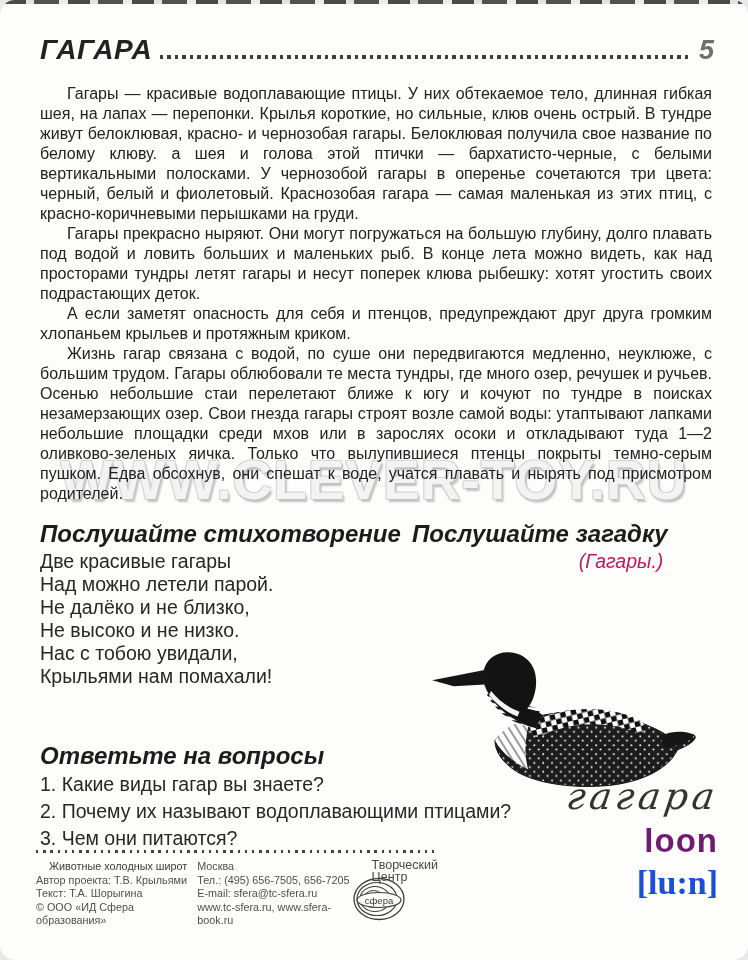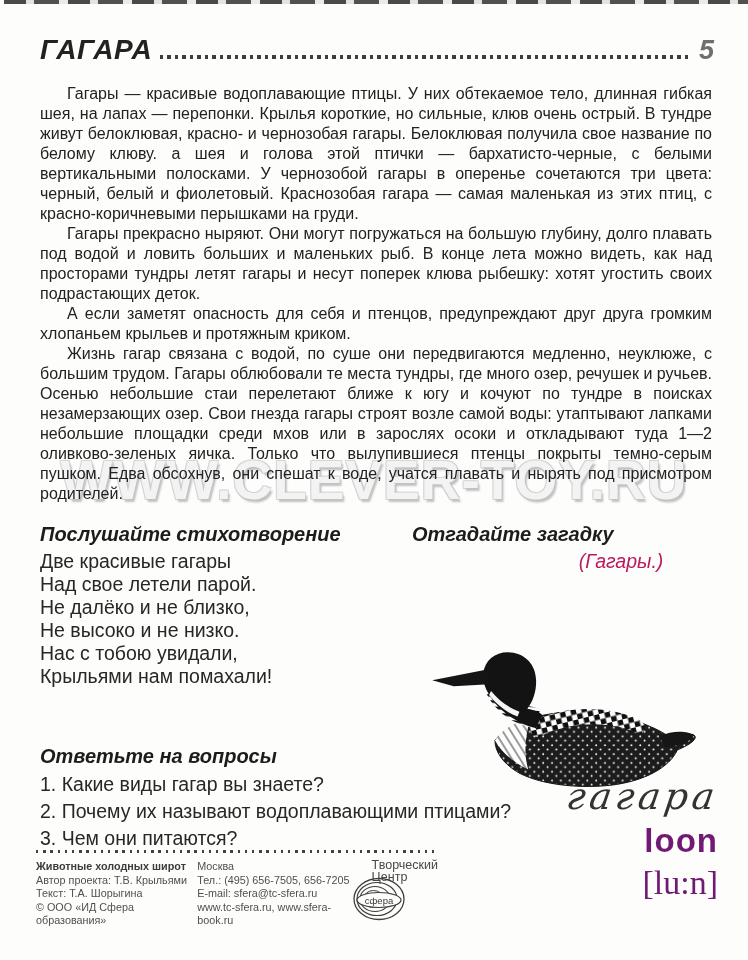--- a/index.html
+++ b/index.html
@@ -1,19 +1,19 @@
 <!DOCTYPE html>
 <html><head>
 <meta charset="utf-8">
 <style>
   html,body{margin:0;padding:0;background:#e8e8e8;}
   #page{
     position:relative;width:748px;height:960px;margin:0 auto;
     background:#fdfdfc;overflow:hidden;
-    font-family:"Liberation Sans",sans-serif;color:#1e1e1e;
+    font-family:"Liberation Sans",sans-serif;color:#1e1e1e;border-radius:15px;
   }
   
   .scan-edge{
     position:absolute;top:0;left:4px;right:0;height:4px;
     background:repeating-linear-gradient(90deg,
       #2a2a2a 0 22px, rgba(42,42,42,.15) 22px 30px,
       #333 30px 55px, rgba(42,42,42,.1) 55px 64px);
     opacity:.85;
   }
   
@@ -47,21 +47,21 @@
     white-space:nowrap;
   }
   
   .twocol{
     position:absolute;top:522px;left:40px;right:28px;z-index:2;
     display:flex;
   }
   .col-left{width:372px;}
   .col-right{flex:1;}
   .sec-heading{
-    font-style:italic;font-weight:bold;font-size:20px;line-height:24px;
+    font-style:italic;font-weight:bold;font-size:24px;line-height:24px;
     color:#1c1c1c;margin:0 0 4px 0;
   }
   .verse{font-size:19.5px;line-height:23px;color:#272727;}
   .verse div{white-space:nowrap;}
   .riddle-answer{
     font-style:italic;font-size:19.5px;line-height:23px;color:#be185d;
     text-align:center;padding-left:110px;
   }
   
   .loon-art{position:absolute;left:426px;top:646px;z-index:2;}
@@ -78,33 +78,33 @@
   .vocab-script{
     font-family:"DejaVu Serif",serif;font-style:italic;font-size:37px;line-height:37px;
     letter-spacing:4px;transform:skewX(-8deg);color:#333;
   }
   .vocab-en{
     font-weight:bold;font-size:33px;line-height:33px;letter-spacing:1px;
     margin-top:9px;color:#701a75;
   }
   .vocab-tr{
     font-family:"Liberation Serif",serif;font-size:34px;line-height:36px;
-    margin-top:8px;color:#701a75;
+    margin-top:8px;color:#1d4ed8;font-weight:bold;
   }
   
   .footer{position:absolute;left:36px;top:850px;width:402px;z-index:3;}
   .footer-dots{
     height:3px;margin-bottom:7px;
     background:repeating-linear-gradient(90deg,#414141 0 2.5px,transparent 2.5px 7.2px);
   }
   .footer-cols{display:flex;}
   .fcol{font-size:10.8px;line-height:13.5px;color:#4f4f4f;}
   .fcol-1{width:152px;}
   .fcol-2{width:158px;margin-left:10px;}
-  .fcol .bold{font-weight:bold;color:#3c3c3c;}
+  .fcol .bold{font-weight:normal;color:#3c3c3c;text-align:right;}
   .logo{position:relative;width:82px;height:60px;margin-left:2px;}
   .logo-text{
     position:absolute;top:0;right:0;text-align:left;
     font-size:12.5px;line-height:11.5px;color:#474747;white-space:nowrap;
   }
   .logo-circles{position:absolute;left:-4px;top:17px;}
 </style>
 </head>
 <body>
 
@@ -125,29 +125,29 @@
     <p>Гагары прекрасно ныряют. Они могут погружаться на большую глубину, долго плавать под водой и ловить больших и маленьких рыб. В конце лета можно видеть, как над просторами тундры летят гагары и несут поперек клюва рыбешку: хотят угостить своих подрастающих деток.</p>
     <p>А если заметят опасность для себя и птенцов, предупреждают друг друга громким хлопаньем крыльев и протяжным криком.</p>
     <p>Жизнь гагар связана с водой, по суше они передвигаются медленно, неуклюже, с большим трудом. Гагары облюбовали те места тундры, где много озер, речушек и ручьев. Осенью небольшие стаи перелетают ближе к югу и кочуют по тундре в поисках незамерзающих озер. Свои гнезда гагары строят возле самой воды: утаптывают лапками небольшие площадки среди мхов или в зарослях осоки и откладывают туда 1—2 оливково-зеленых яичка. Только что вылупившиеся птенцы покрыты темно-серым пушком. Едва обсохнув, они спешат к воде, учатся плавать и нырять под присмотром родителей.</p>
   </div>
 
   <div class="twocol">
     <div class="col-left">
       <div class="sec-heading">Послушайте стихотворение</div>
       <div class="verse">
         <div>Две красивые гагары</div>
-        <div>Над свое летели парой.</div>
+        <div>Над можно летели парой.</div>
         <div>Не далёко и не близко,</div>
         <div>Не высоко и не низко.</div>
         <div>Нас с тобою увидали,</div>
         <div>Крыльями нам помахали!</div>
       </div>
     </div>
     <div class="col-right">
-      <div class="sec-heading">Отгадайте загадку</div>
+      <div class="sec-heading">Послушайте загадку</div>
       <div class="riddle-answer">(Гагары.)</div>
     </div>
   </div>
 
   <div class="loon-art">
     <svg width="285" height="152" viewBox="0 0 290 155">
       <defs>
         <pattern id="checker" width="11" height="11" patternUnits="userSpaceOnUse" patternTransform="rotate(-14)">
           <rect width="11" height="11" fill="#101010"></rect>
           <rect width="5.5" height="5.5" fill="#fcfcfc"></rect>

